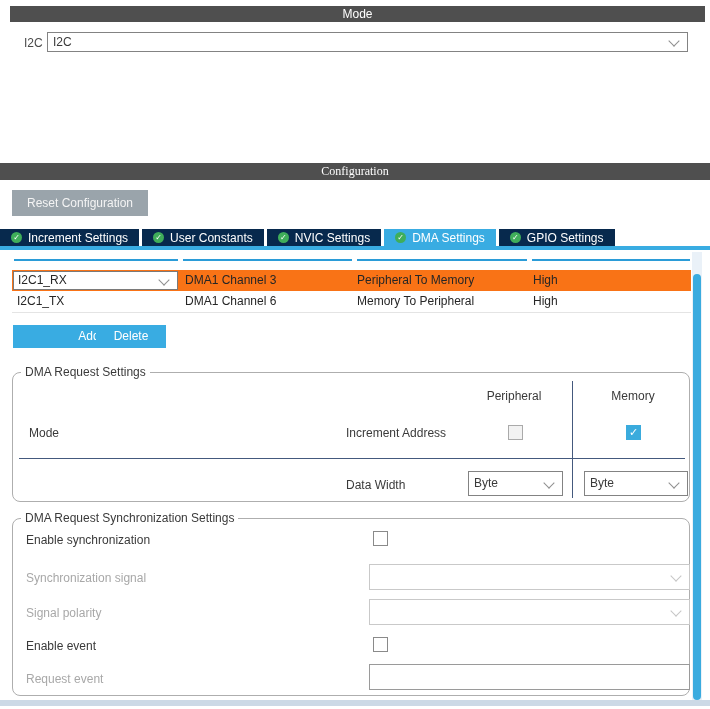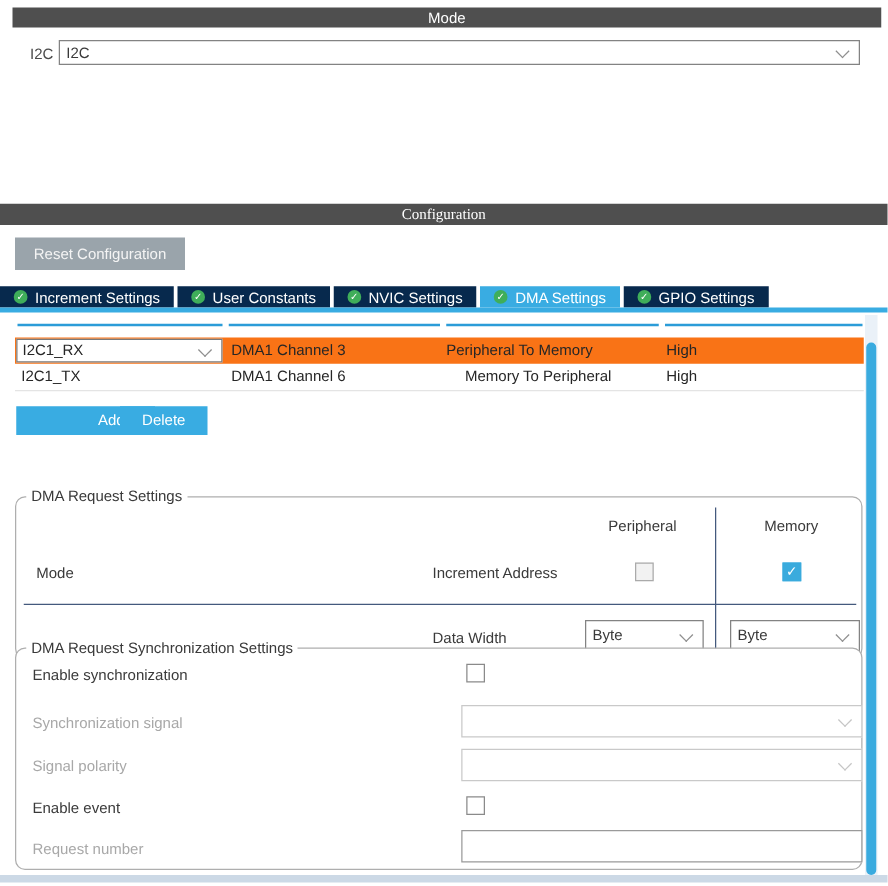--- a/index.html
+++ b/index.html
@@ -34,21 +34,21 @@
   .col-line{top:259px;height:2px;background:#2b9cd8;}
   .trow{left:12px;width:679px;height:21px;line-height:21px;font-size:12px;color:#262626;}
   .trow.sel{background:#f97316;}
   .trow .cell{position:absolute;top:0;white-space:nowrap;}
   .row-combo{position:absolute;left:1px;top:1px;width:165px;height:19px;background:#fff;
     border:1px solid #7a7a7a;box-sizing:border-box;line-height:17px;padding-left:4px;}
   
   .btn{background:#39ace2;color:#ffffff;text-align:center;line-height:23px;height:23px;width:70px;cursor:default;}
   
   .gbox{border:1px solid #aeaeae;border-radius:8px;box-sizing:border-box;background:#fff;}
-  .gb1{left:12px;top:372px;width:678px;height:130px;margin-top:25px;}
+  .gb1{left:12px;top:372px;width:678px;height:130px;}
   .gb2{left:12px;top:518px;width:678px;height:178px;padding-left:48px;}
   .legend{position:absolute;top:-8px;left:8px;background:#fff;padding:0 4px;color:#3a3a3a;font-size:12px;white-space:nowrap;}
   .vdiv{background:#44597d;width:1px;}
   .hdiv{background:#44597d;height:1px;}
   .colhead{text-align:center;color:#3a3a3a;}
   
   .cb{width:15px;height:15px;box-sizing:border-box;border:1px solid #8a8a8a;background:#fff;
     font-family:"DejaVu Sans",sans-serif;color:#fff;font-size:11px;line-height:14px;text-align:center;}
   .cb.gray{background:#f2f2f2;border-color:#aaaaaa;}
   .cb.checked{background:#3aabdd;border-color:#3aabdd;}
@@ -108,21 +108,21 @@
     <span>I2C1_RX</span>
     <span class="chev"></span>
   </div>
   <span class="cell" style="left:173px;">DMA1 Channel 3</span>
   <span class="cell" style="left:345px;">Peripheral To Memory</span>
   <span class="cell" style="left:521px;">High</span>
 </div>
 <div class="abs trow" style="top:291px;border-bottom:1px solid #e4e4e4;">
   <span class="cell" style="left:5px;">I2C1_TX</span>
   <span class="cell" style="left:173px;">DMA1 Channel 6</span>
-  <span class="cell" style="left:360px;text-align:center;">Memory To Peripheral</span>
+  <span class="cell" style="left:345px;text-align:center;">Memory To Peripheral</span>
   <span class="cell" style="left:521px;">High</span>
 </div>
 
 <div class="abs btn" style="left:13px;top:325px;padding-left:41px;">Add</div>
 <div class="abs btn" style="left:96px;top:325px;">Delete</div>
 
 <div class="abs gbox gb1">
   <div class="legend">DMA Request Settings</div>
 
   <div class="abs colhead" style="left:446px;top:16px;width:110px;">Peripheral</div>
@@ -162,19 +162,19 @@
 
   <div class="abs dim" style="left:13px;top:87px;">Signal polarity</div>
   <div class="abs select disabled" style="left:356px;top:80px;width:321px;height:26px;padding-top:5px;">
     <span></span>
     <span class="chev dis"></span>
   </div>
 
   <div class="abs" style="left:13px;top:120px;">Enable event</div>
   <div class="abs cb" style="left:360px;top:118px;"></div>
 
-  <div class="abs dim" style="left:13px;top:153px;">Request number</div>
+  <div class="abs dim" style="left:13px;top:153px;">Request event</div>
   <input class="abs tinput" style="left: 356px; top: 145px; width: 321px; height: 26px;" value="">
 </div>
 
 <div class="abs sb-track"></div>
 <div class="abs sb-thumb"></div>
 <div class="abs bottom-bar"></div>
 
 </body></html>

